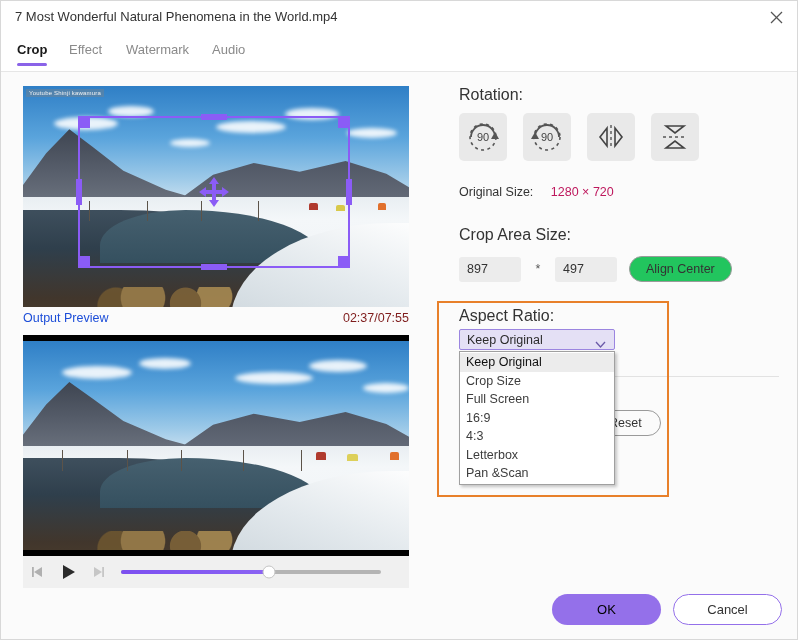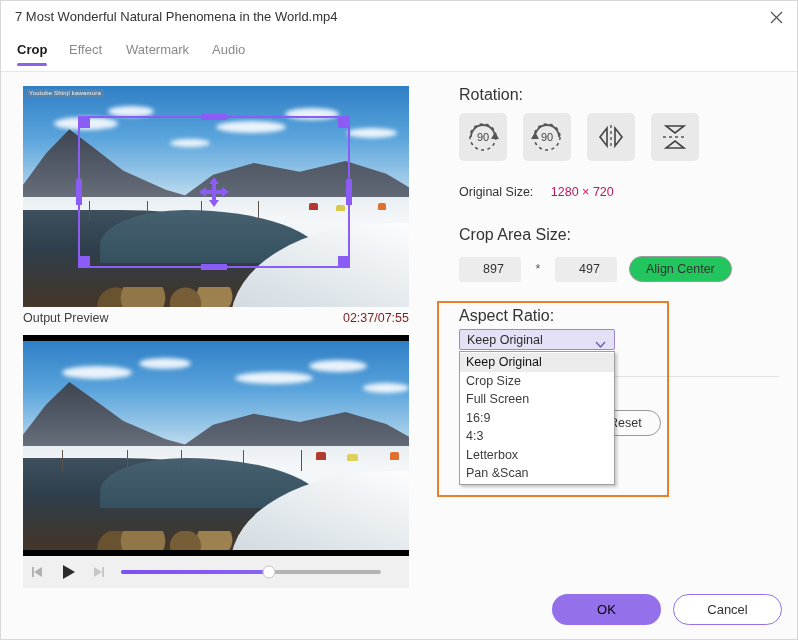--- a/index.html
+++ b/index.html
@@ -145,21 +145,21 @@
   .move-cursor {
     position: absolute; left: 50%; top: 50%;
     transform: translate(-50%,-50%);
     width: 34px; height: 34px;
   }
 
   .output-label-row {
     position: absolute; left: 22px; top: 310px;
     width: 386px; height: 20px;
   }
-  .output-label { position: absolute; left: 0; top: 0; font-size: 12.5px; color: #404040; }
+  .output-label { position: absolute; left: 0; top: 0; font-size: 12.5px; color: #1d4ed8; }
   .output-time  { position: absolute; right: 0; top: 0; font-size: 12.5px; color: #7f1d1d; }
 
   .out-preview {
     position: absolute; left: 22px; top: 334px;
     width: 386px; height: 221px;
     overflow: hidden;
     background: #000;
   }
   .out-inner { position: absolute; left: 0; top: 6px; width: 100%; height: 209px; overflow: hidden; }
 
@@ -205,21 +205,21 @@
   .orig-size { position: absolute; left: 458px; top: 184px; font-size: 12.5px; color: #333; }
   .orig-size .val { margin-left: 14px; color: #be185d; }
 
   .crop-area-label { position: absolute; left: 458px; top: 225px; }
 
   .size-row { position: absolute; left: 458px; top: 255px; display: flex; align-items: center; }
   .num-field {
     width: 62px; height: 25px;
     background: #ececec; border: none; border-radius: 3px;
     font-family: "Liberation Sans", sans-serif; font-size: 12.5px;
-    color: #333; padding-left: 24px;
+    color: #333; padding-left: 8px;
   }
   .star { width: 34px; text-align: center; font-size: 12.5px; color: #555; }
   .align-btn {
     margin-left: 12px;
     height: 26px; padding: 0 16px;
     background: #22c55e; border: 1px solid #9a9a9a;
     border-radius: 13px;
     font-family: "Liberation Sans", sans-serif; font-size: 12.5px; color: #333;
     cursor: default;
   }

